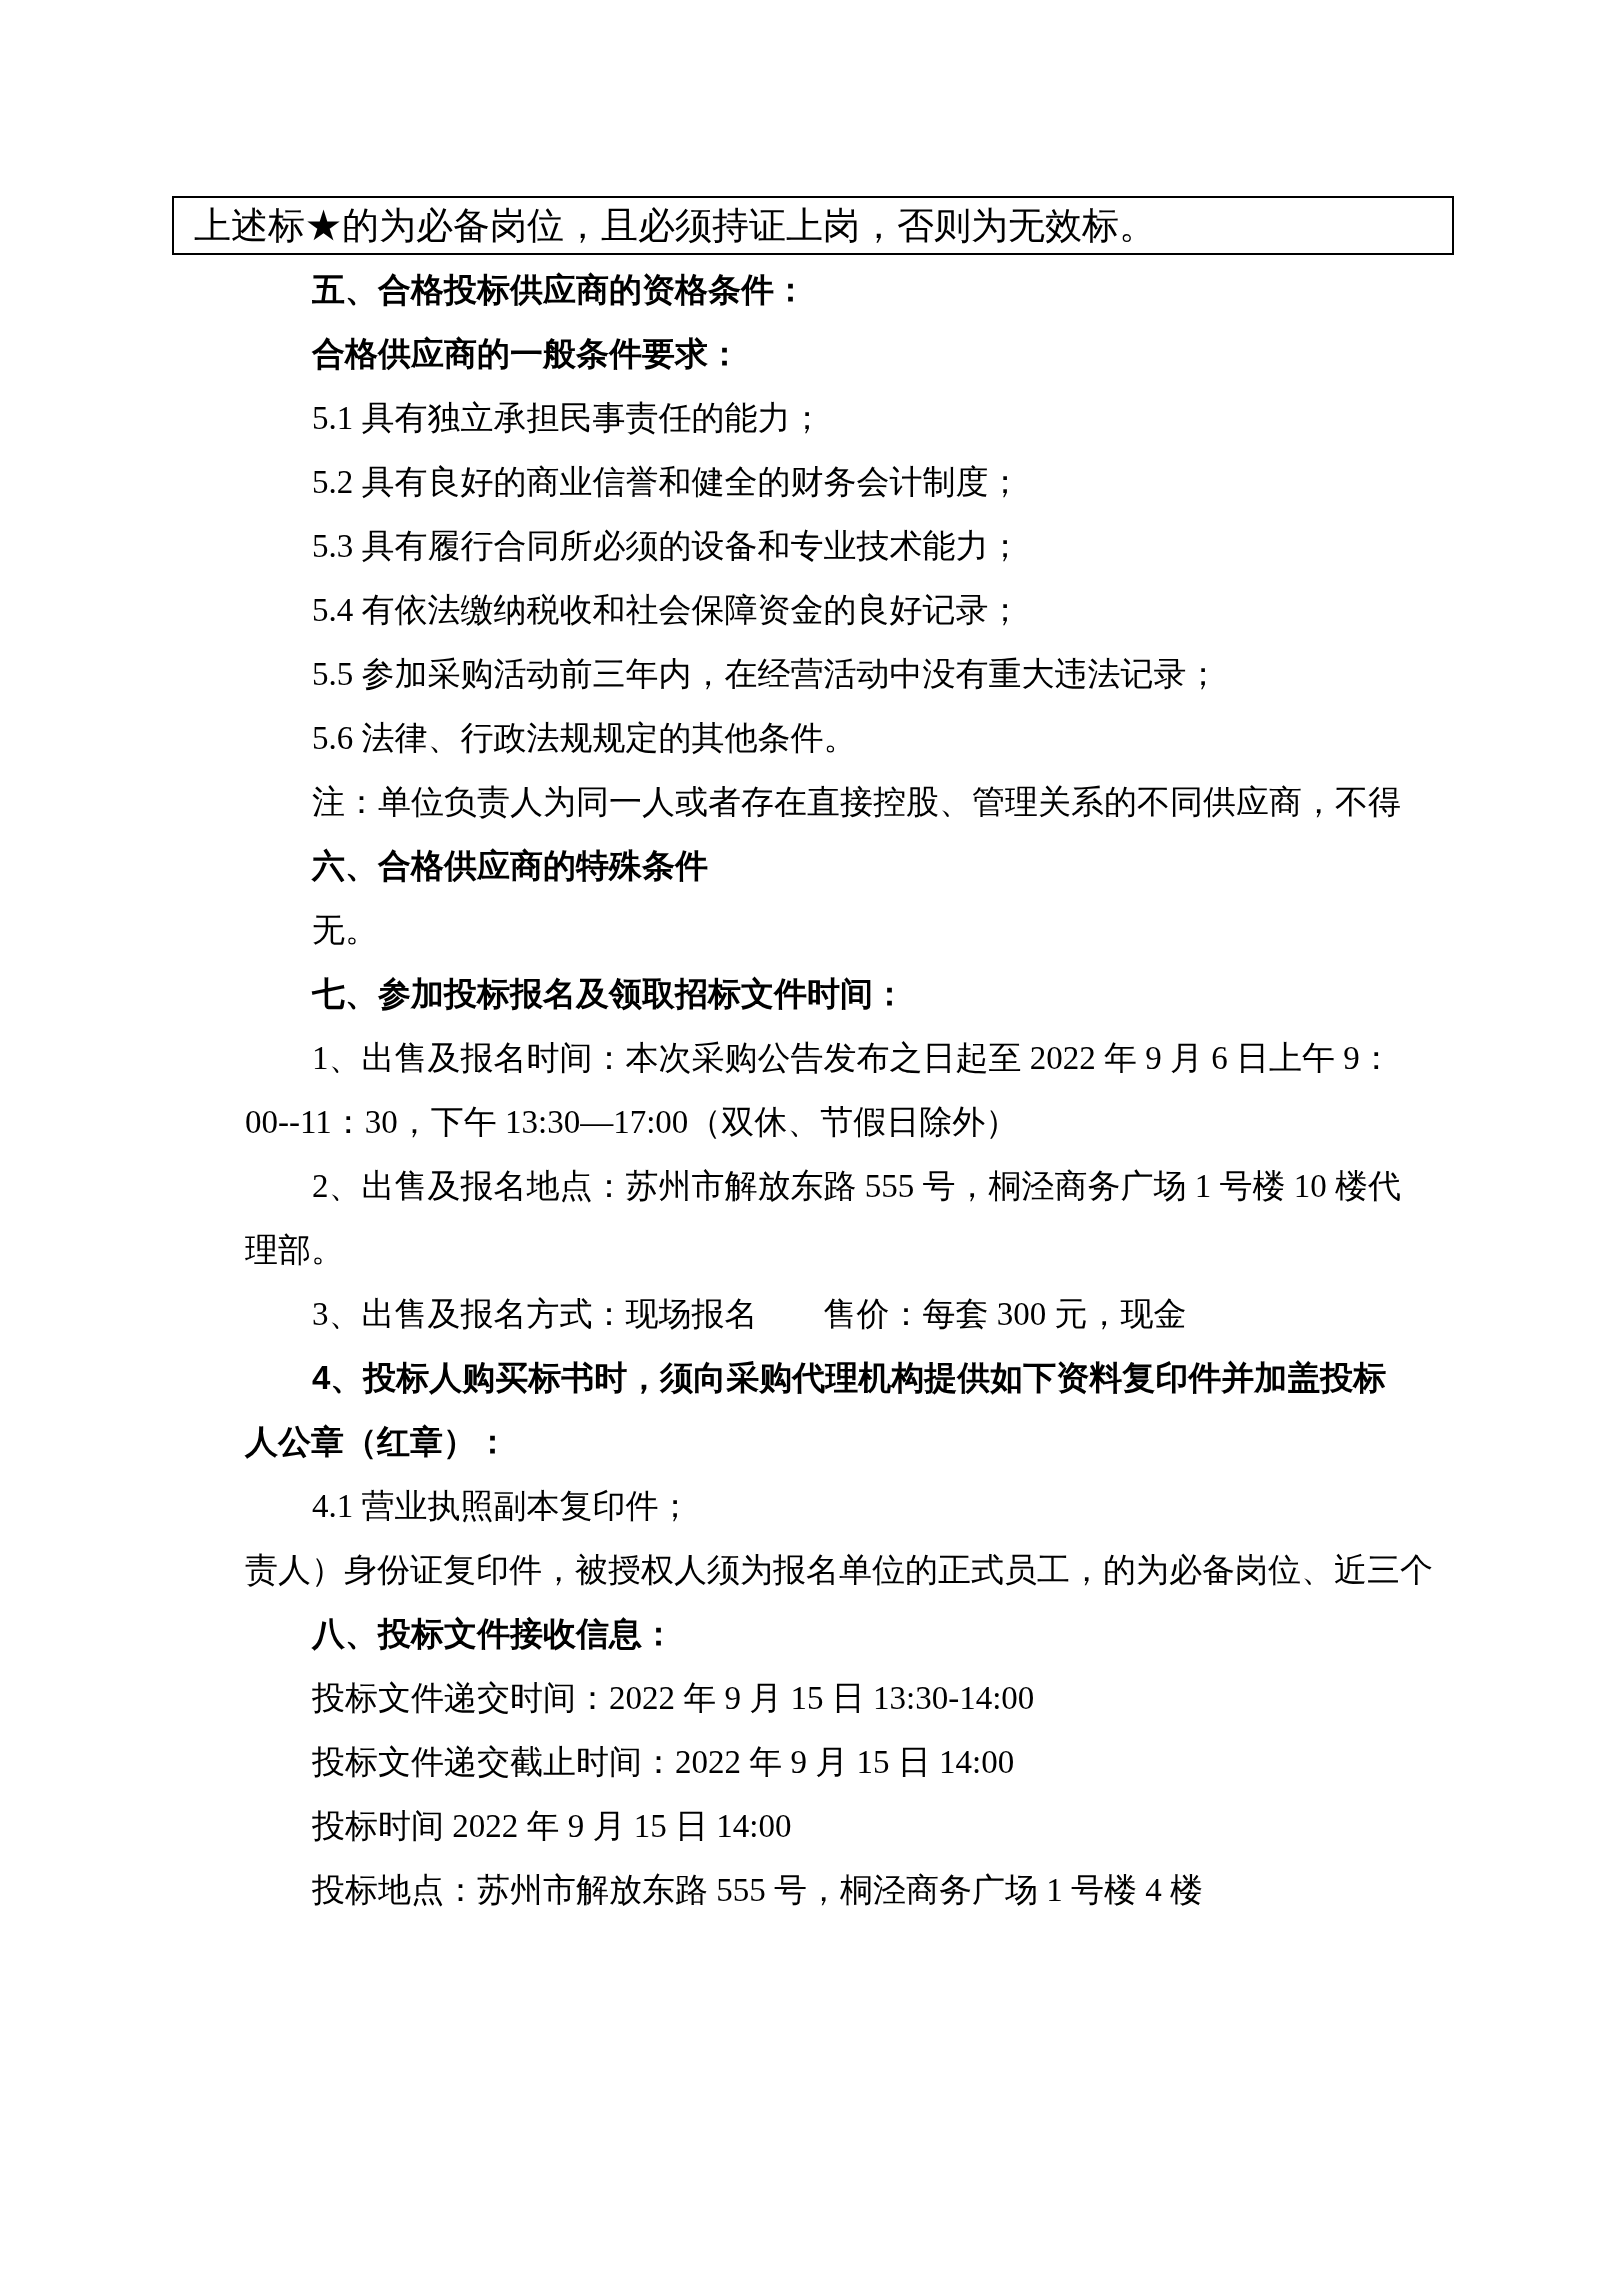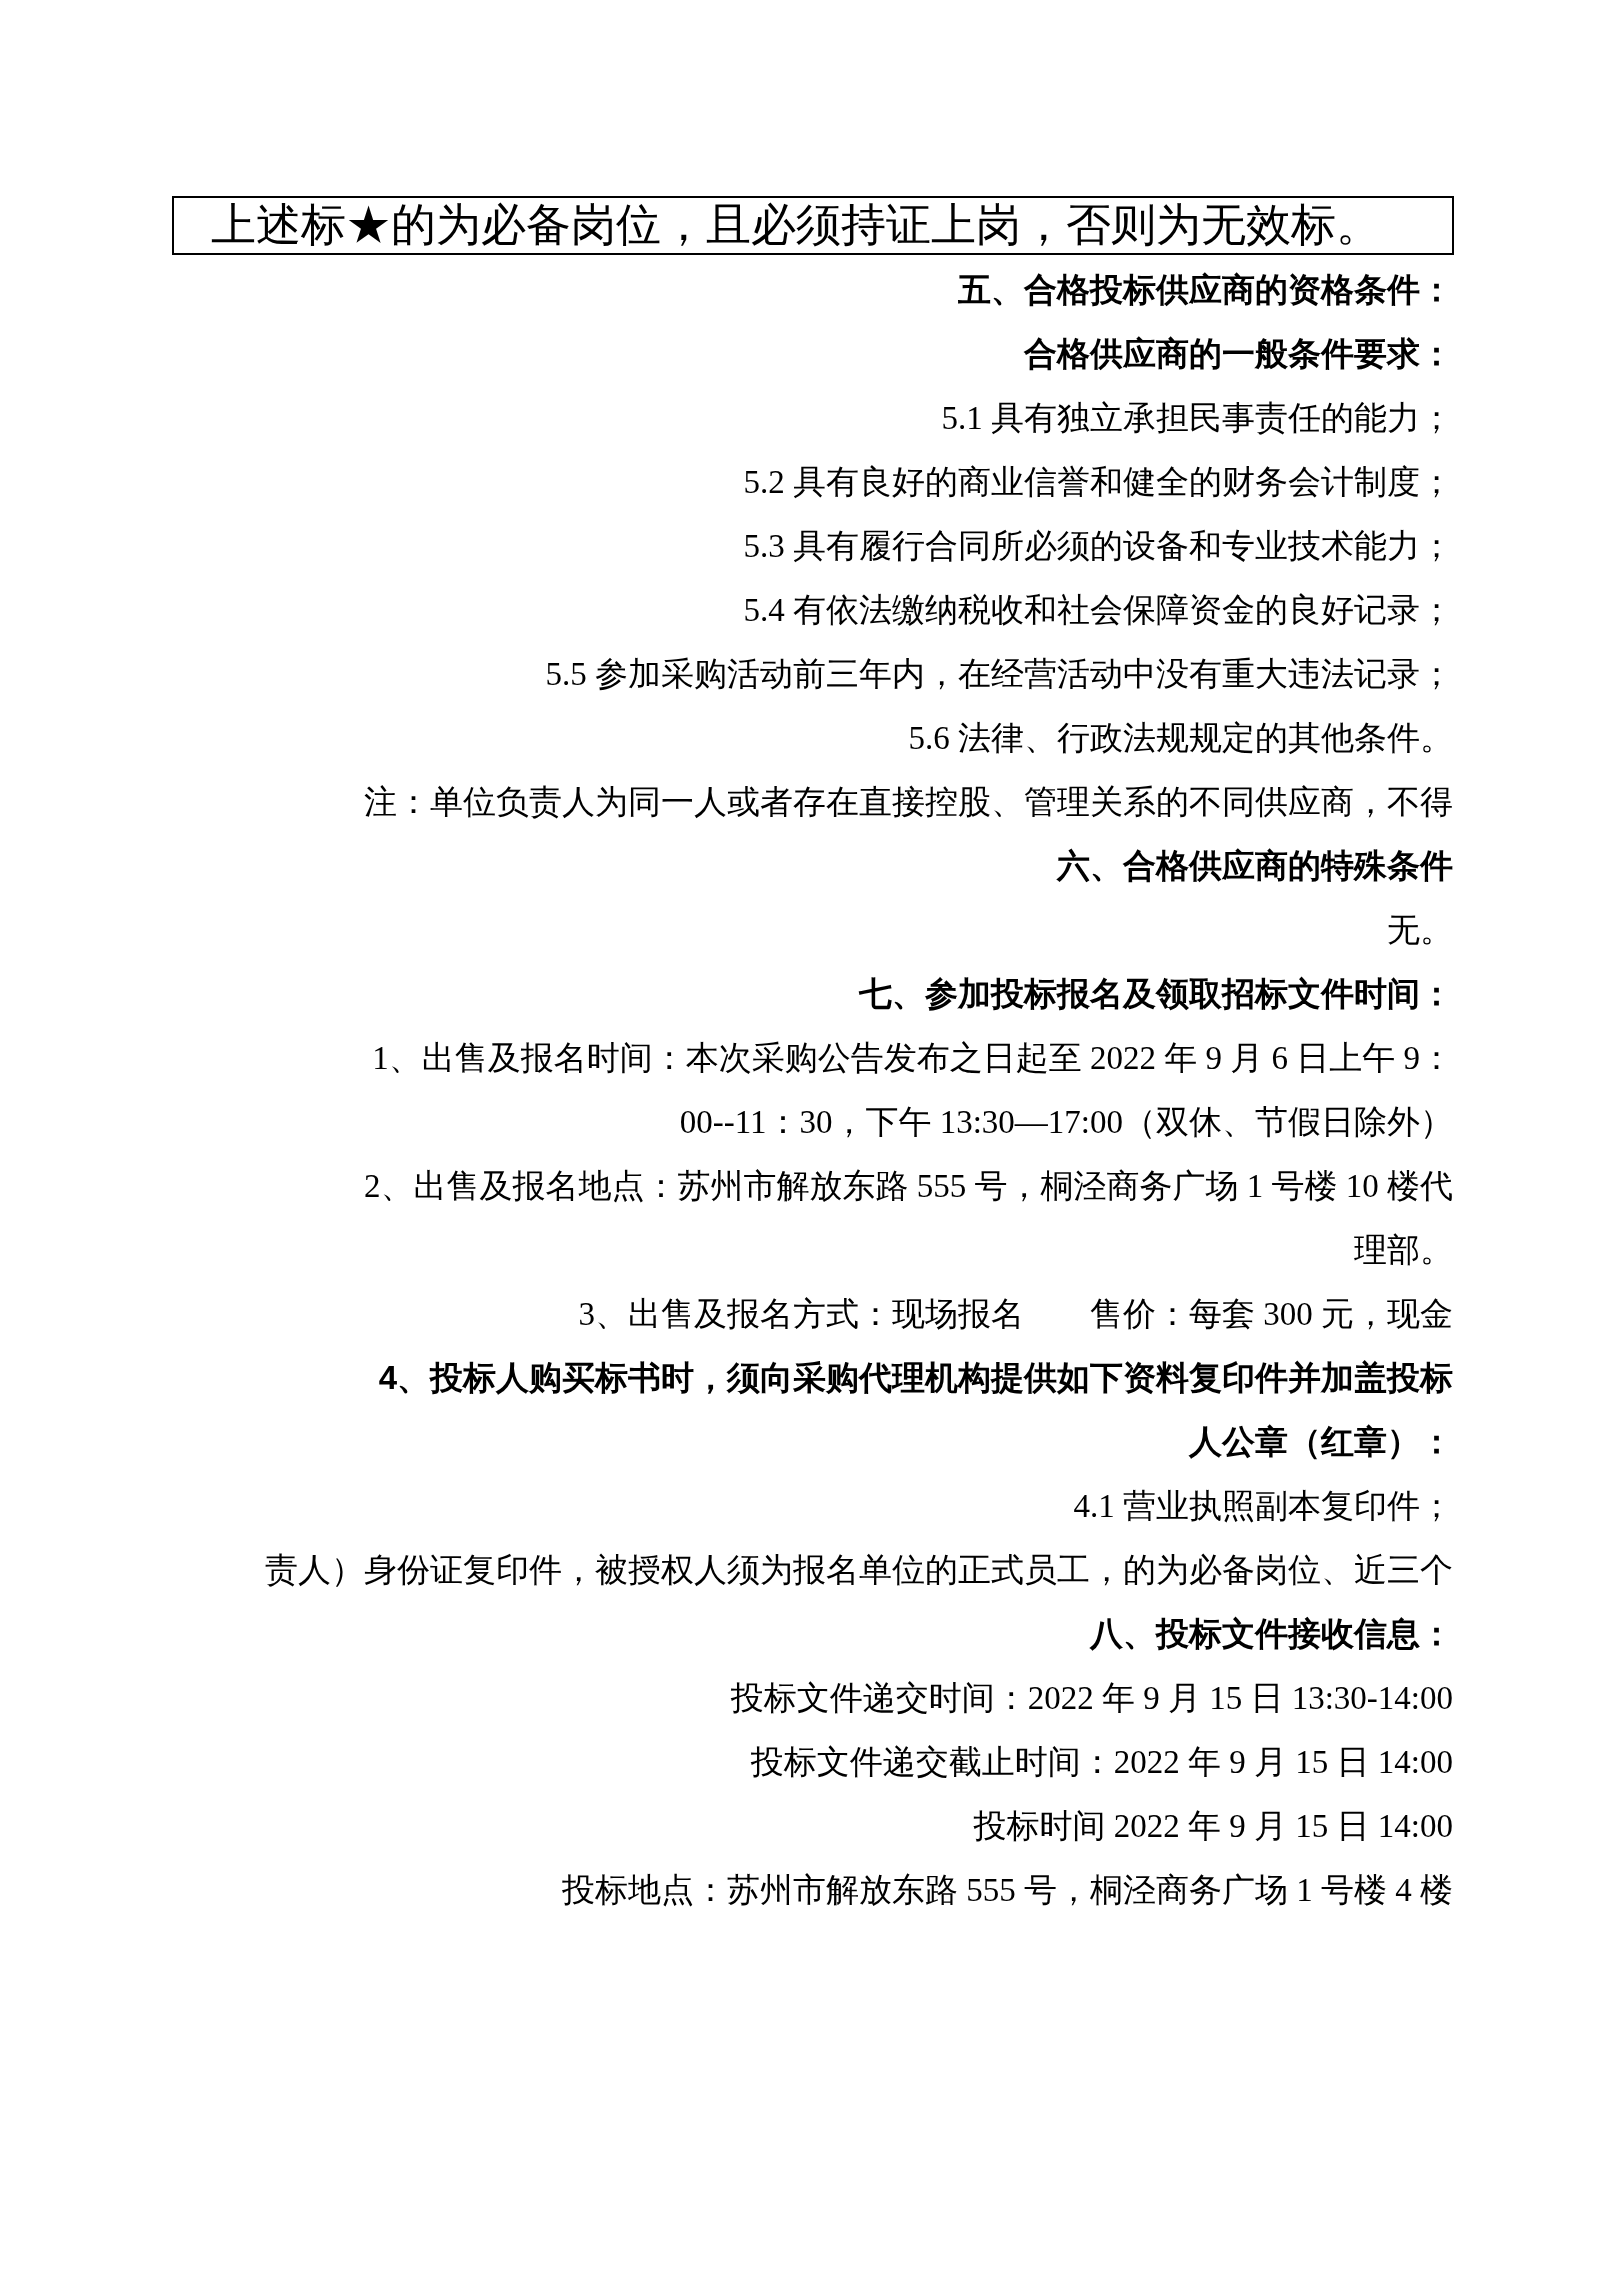--- a/index.html
+++ b/index.html
@@ -21,38 +21,37 @@
     left: 172px;
     top: 196px;
     width: 1282px;
     height: 59px;
     border: 2px solid #000000;
     box-sizing: border-box;
     display: flex;
     align-items: center;
   }
   .notice-box .notice-text {
-    font-size: 45px;
+    font-size: 37px;
     line-height: 39px;
-    padding-left: 37px;
+    padding-left: 20px;
     white-space: nowrap;
   }
   .content {
     position: absolute;
     left: 245px;
     top: 258px;
     width: 1208px;
   }
   .line {
     height: 64px;
     line-height: 64px;
     font-size: 33px;
     white-space: nowrap;
     font-weight: normal;
-    text-align: right;
   }
   .indent {
     padding-left: 67px;
   }
   .heading {
     font-family: "Liberation Sans", "DejaVu Sans", sans-serif;
     font-weight: bold;
   }
 </style>
 </head>

